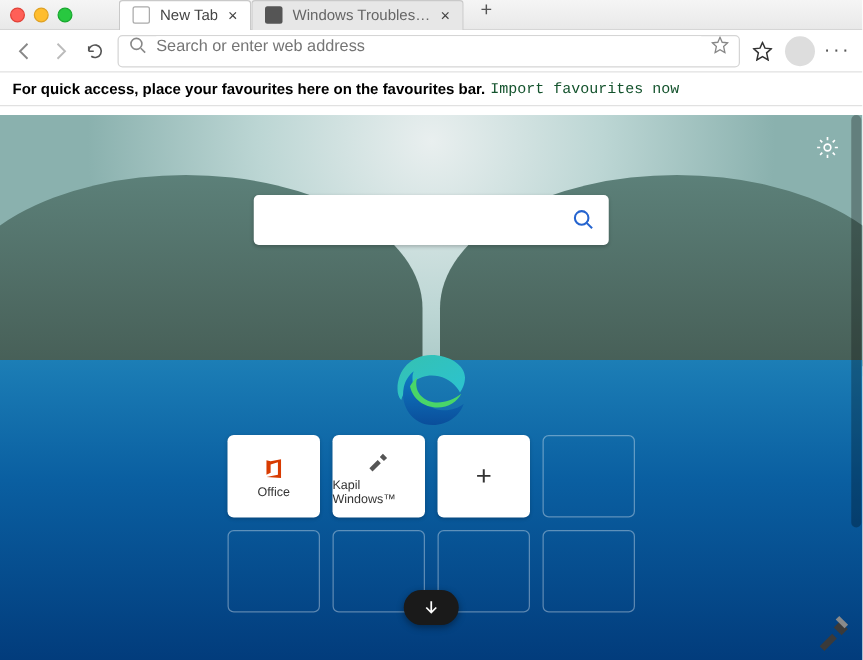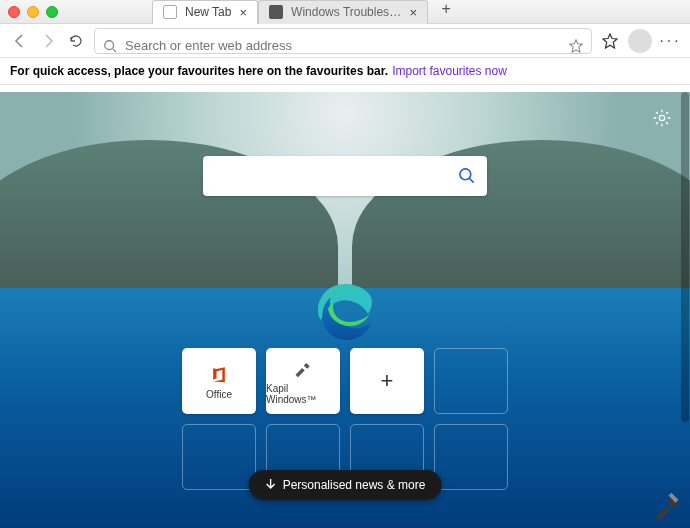--- a/index.html
+++ b/index.html
@@ -11,21 +11,21 @@
     .os-titlebar {
       height: 24px; background: linear-gradient(#f5f5f5,#e9e9e9);
       display: flex; align-items: center; padding: 0 8px; gap: 7px;
       border-bottom: 1px solid #d6d6d6;
     }
     .traffic { width: 12px; height: 12px; border-radius: 50%; }
     .tl-close { background:#ff5f57;border:1px solid #e14137;}
     .tl-min   { background:#ffbd2e;border:1px solid #dfa123;}
     .tl-max   { background:#28c840;border:1px solid #17a82d;}
     .tab-strip {
-      display:flex; align-items:flex-start; margin-left:87px; height:24px;
+      display:flex; align-items:flex-start; margin-left:30px; height:24px;
     }
     .tab {
       display:flex; align-items:center; gap:8px;
       padding:4px 10px; font-size:12px; height:24px;
       max-width:170px; color:#444; border:1px solid #c9c9c9;
       border-bottom:none; border-radius:3px 3px 0 0;
     }
     .tab.active { background:#fff; }
     .tab.inactive { background:#e7e7e7; color:#666;}
     .tab-icon { width:14px; height:14px; flex:0 0 14px;
@@ -35,32 +35,32 @@
     .new-tab-btn { margin-left:8px; width:20px; text-align:center;
       font-size:16px; color:#555; }
     .toolbar {
       height:34px; display:flex; align-items:center; gap:8px;
       padding:0 10px; border-bottom:1px solid #e1e1e1;
     }
     .nav-btn { width:20px; height:20px; display:flex;
       align-items:center; justify-content:center; color:#666;}
     .addr {
       flex:1; height:26px; border:1px solid #d5d5d5; border-radius:4px;
-      display:flex; align-items:flex-end; padding:0 8px; gap:8px; color:#777;
+      display:flex; align-items:flex-start; padding:0 8px; gap:8px; color:#777;
       font-size:13px; background:#fff;
     }
     .addr input { border:none; outline:none; flex:1; font-size:13px;}
     .tool-icon { width:20px; height:20px; display:flex; align-items:center;
       justify-content:center; color:#555;}
     .avatar { width:24px; height:24px; border-radius:50%; background:#ddd;}
     .fav-bar {
       padding:6px 10px; font-size:12px; display:flex; gap:4px; align-items:flex-end;
       border-bottom:1px solid #e1e1e1;
     }
-    .fav-link { color:#6d28d9; cursor:pointer;}
+    .fav-link { color:#14532d; cursor:pointer;font-family:Liberation Mono, monospace;}
     .content {
       position:absolute; left:0; right:0; bottom:0;
       top:92px;
       background: linear-gradient(180deg,
         #cce3e3 0%, #a6c9c8 22%, #6d9d9d 36%,
         #2a73a3 55%, #0d5f99 72%, #03447e 100%);
       overflow:hidden;
     }
     .sky {
       position:absolute; left:0; right:0; top:0; height:48%;
@@ -250,21 +250,20 @@
     <div class="tile empty"></div>
     <div class="tile empty"></div>
     <div class="tile empty"></div>
     <div class="tile empty"></div>
   </div>
 
   <div class="news-pill">
     <svg width="12" height="12" viewBox="0 0 12 12">
         <path d="M6 1v9M2 6l4 4 4-4" stroke="#fff" stroke-width="1.4" fill="none"></path>
       </svg>
-    <span>Personalised news &amp; more</span>
   </div>
 </div>
 
 <div class="scroll-track">
   <div class="scroll-thumb"></div>
 </div>
 
 <div class="watermark">
   <svg width="30" height="30" viewBox="0 0 24 24">
     <path d="M3 20l8-8 3 3-8 8zM12 8l4-4 5 5-4 4z" fill="#3a3a3a"></path>

